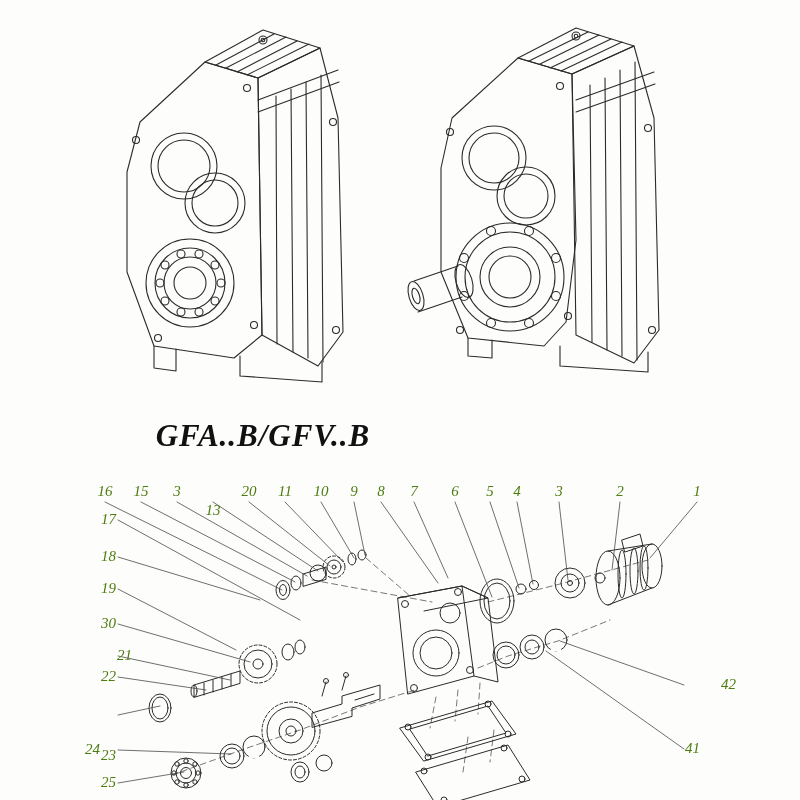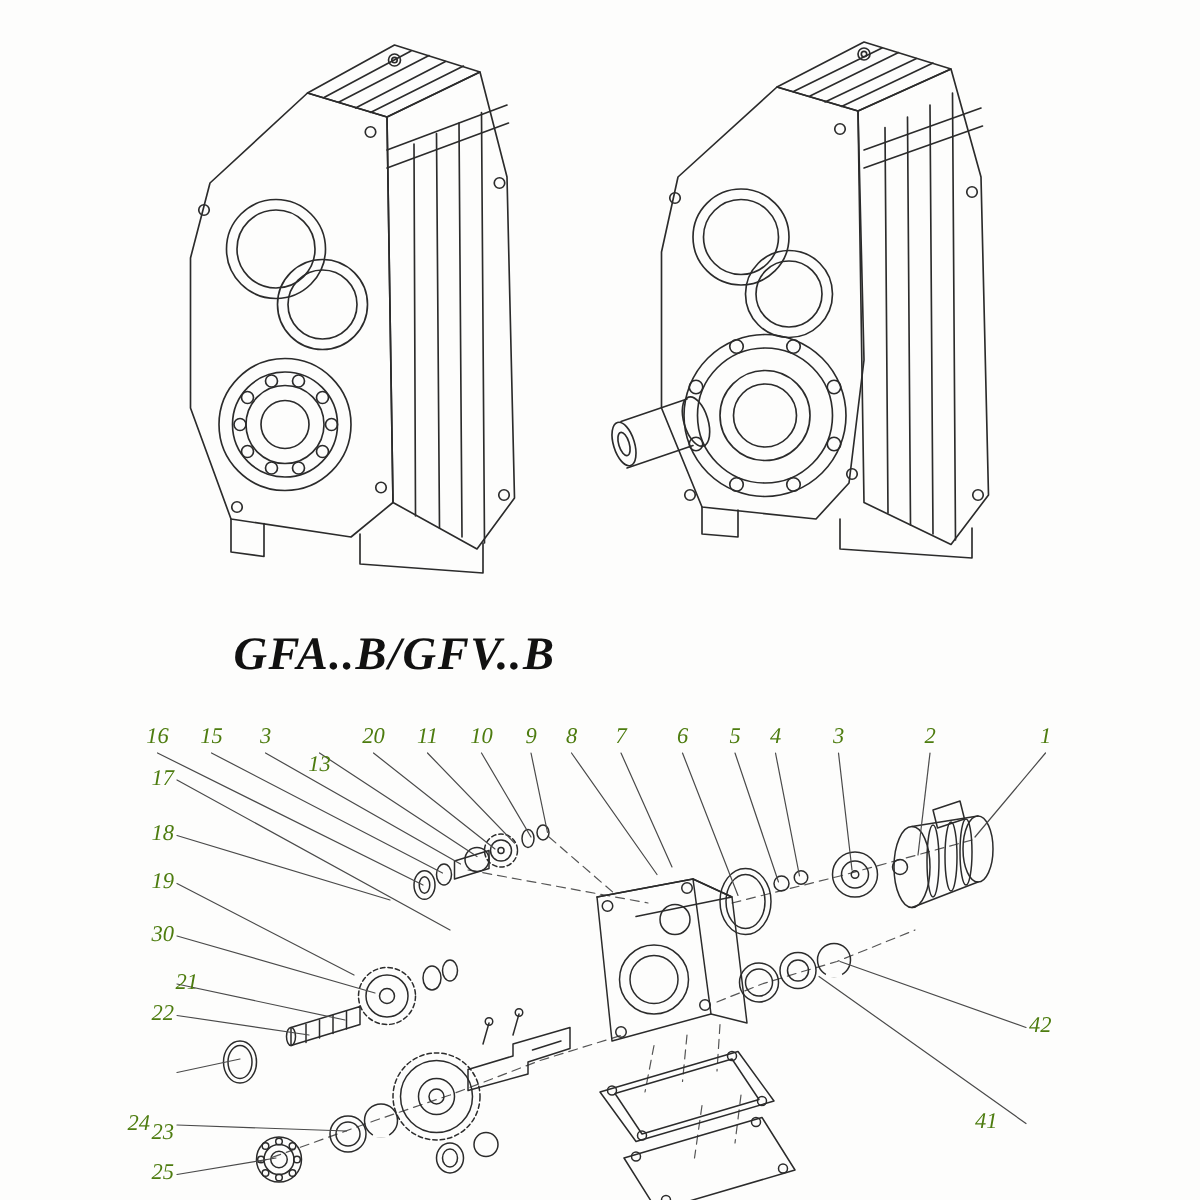--- a/index.html
+++ b/index.html
@@ -23,21 +23,21 @@
   .num{
     position:absolute;
     font-size:15px;
     color:#4d7c0f;
     width:26px;
     text-align:center;
     transform:translateX(-50%);
     line-height:1;
   }
   .num-left{transform:none;text-align:right;width:24px;}
-  .num-right{transform:none;text-align:left;width:26px;}
+  .num-right{transform:none;text-align:left;width:26px;margin-left:35px;}
 </style>
 </head>
 <body>
 
 <div class="canvas">
 
 <svg width="800" height="800" viewBox="0 0 800 800" fill="none" stroke="#2b2b2b" stroke-width="1.1" stroke-linejoin="round" stroke-linecap="round">
 
   <g>
 

